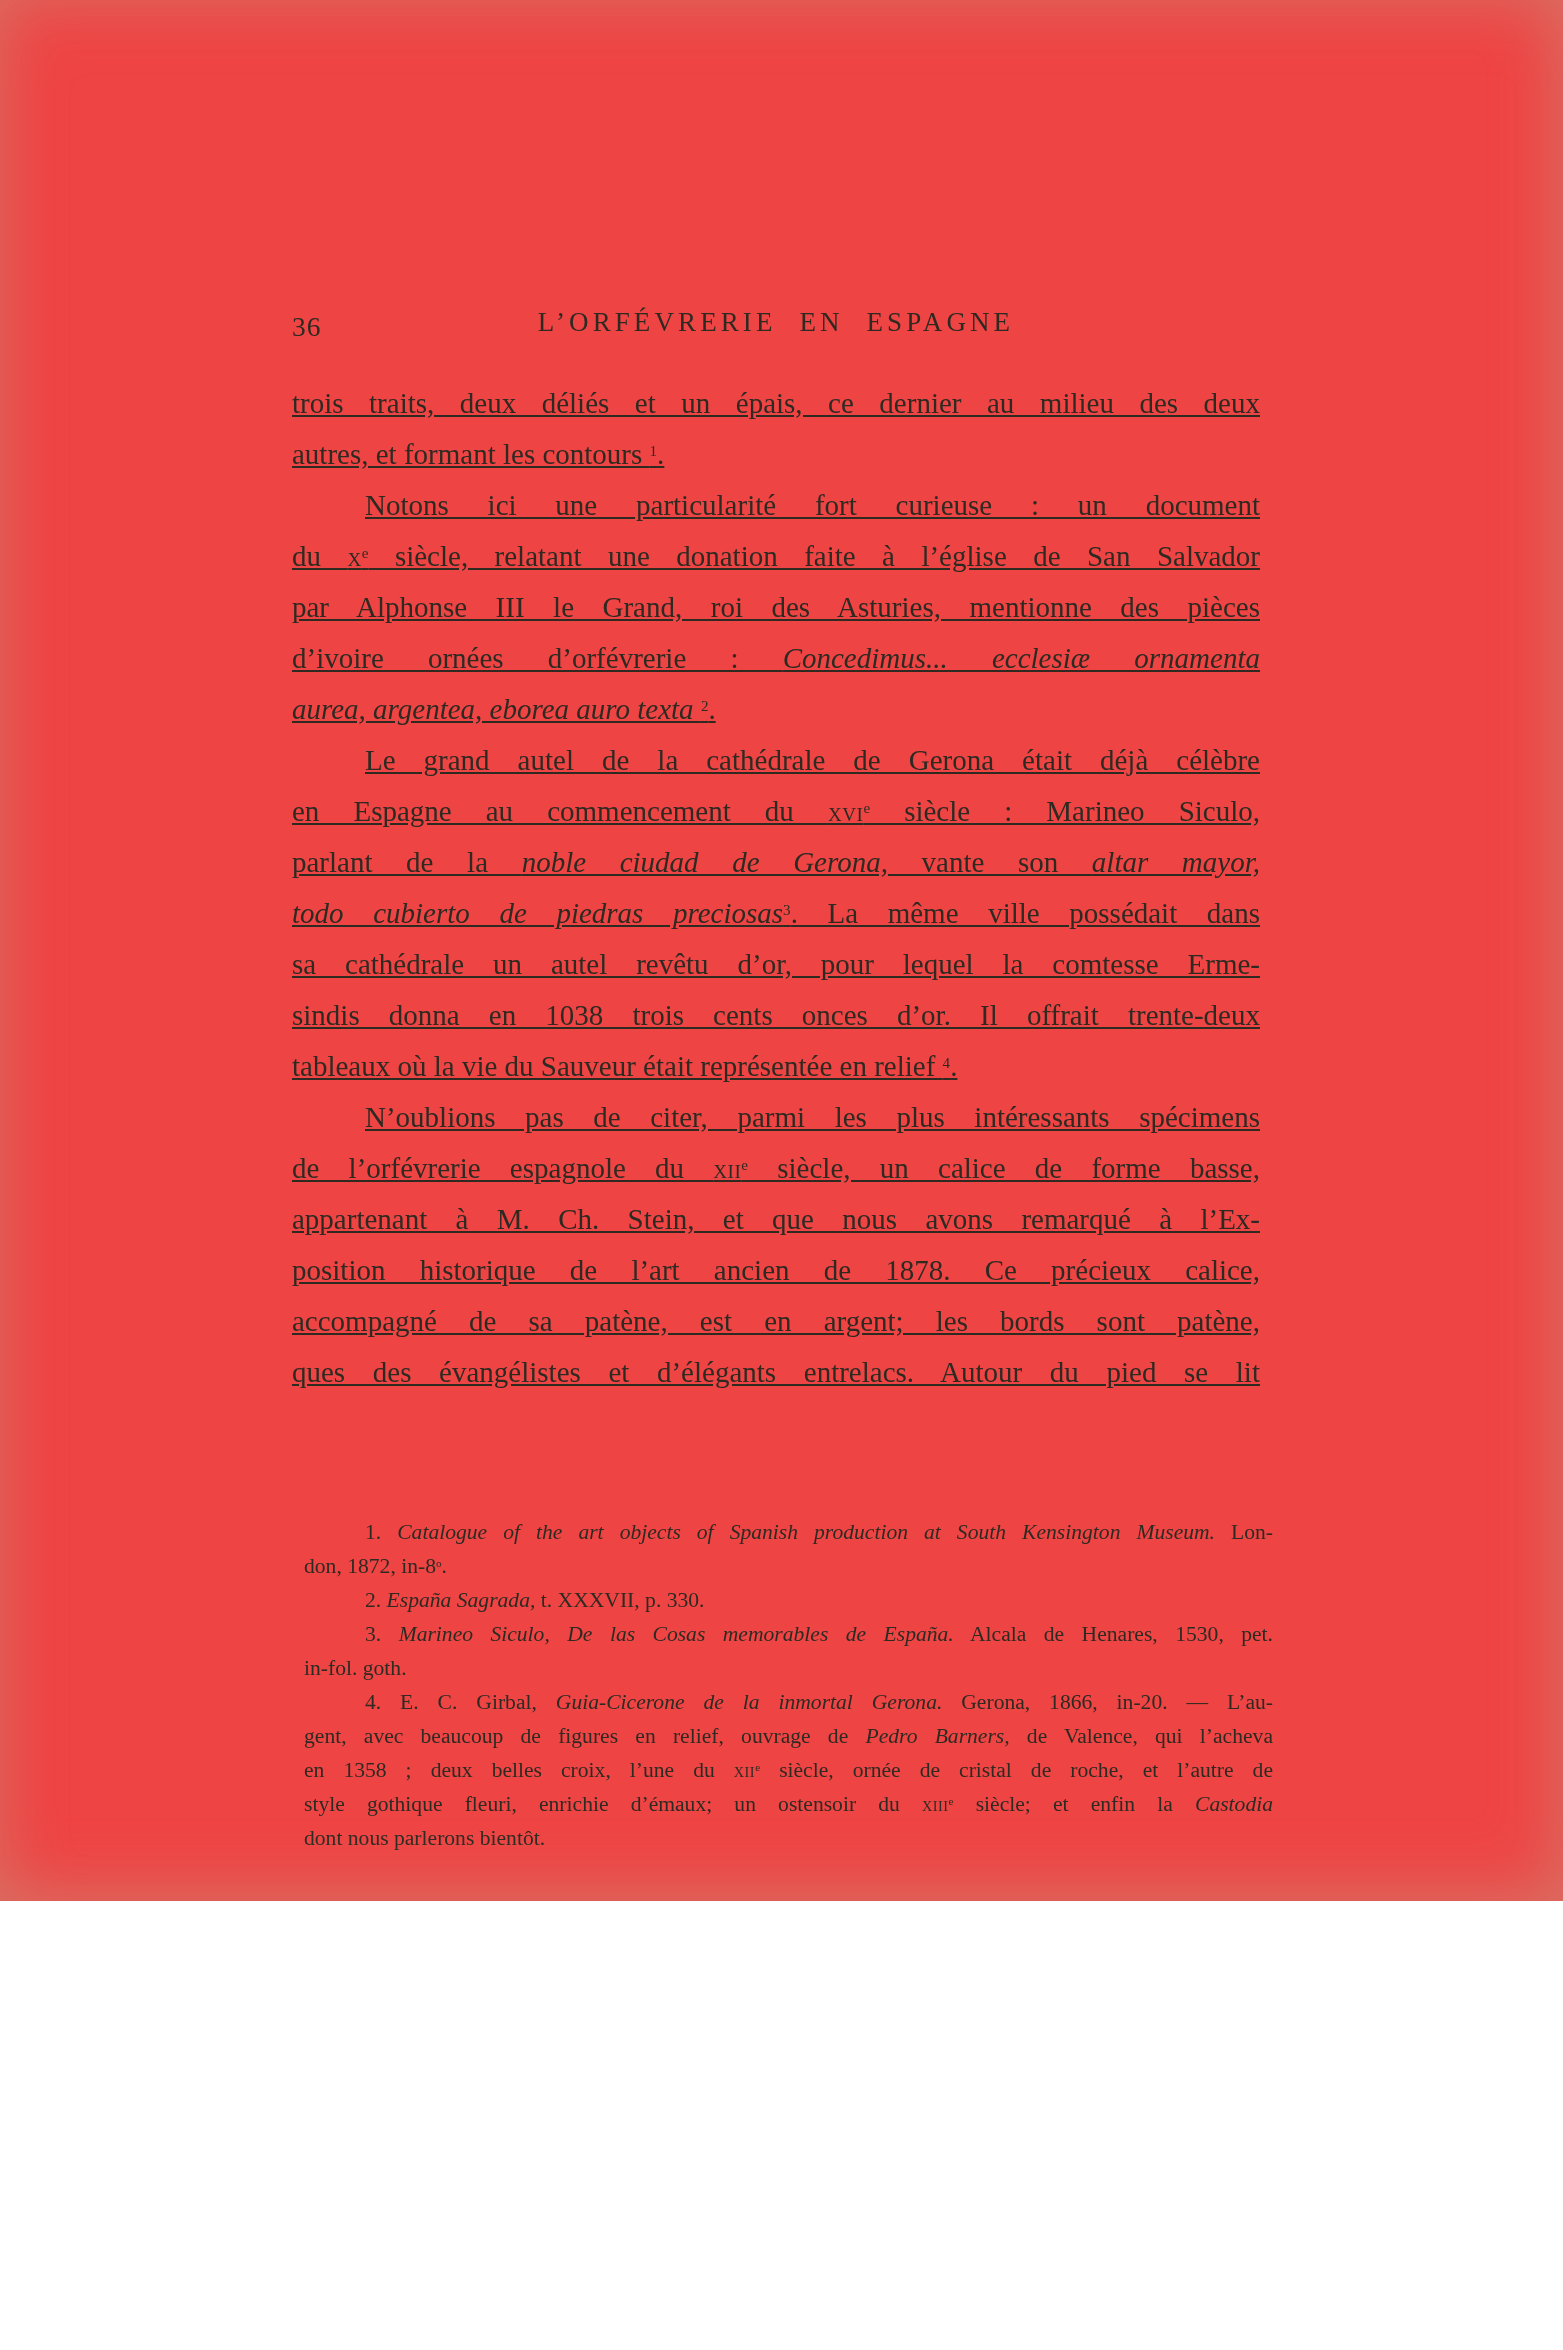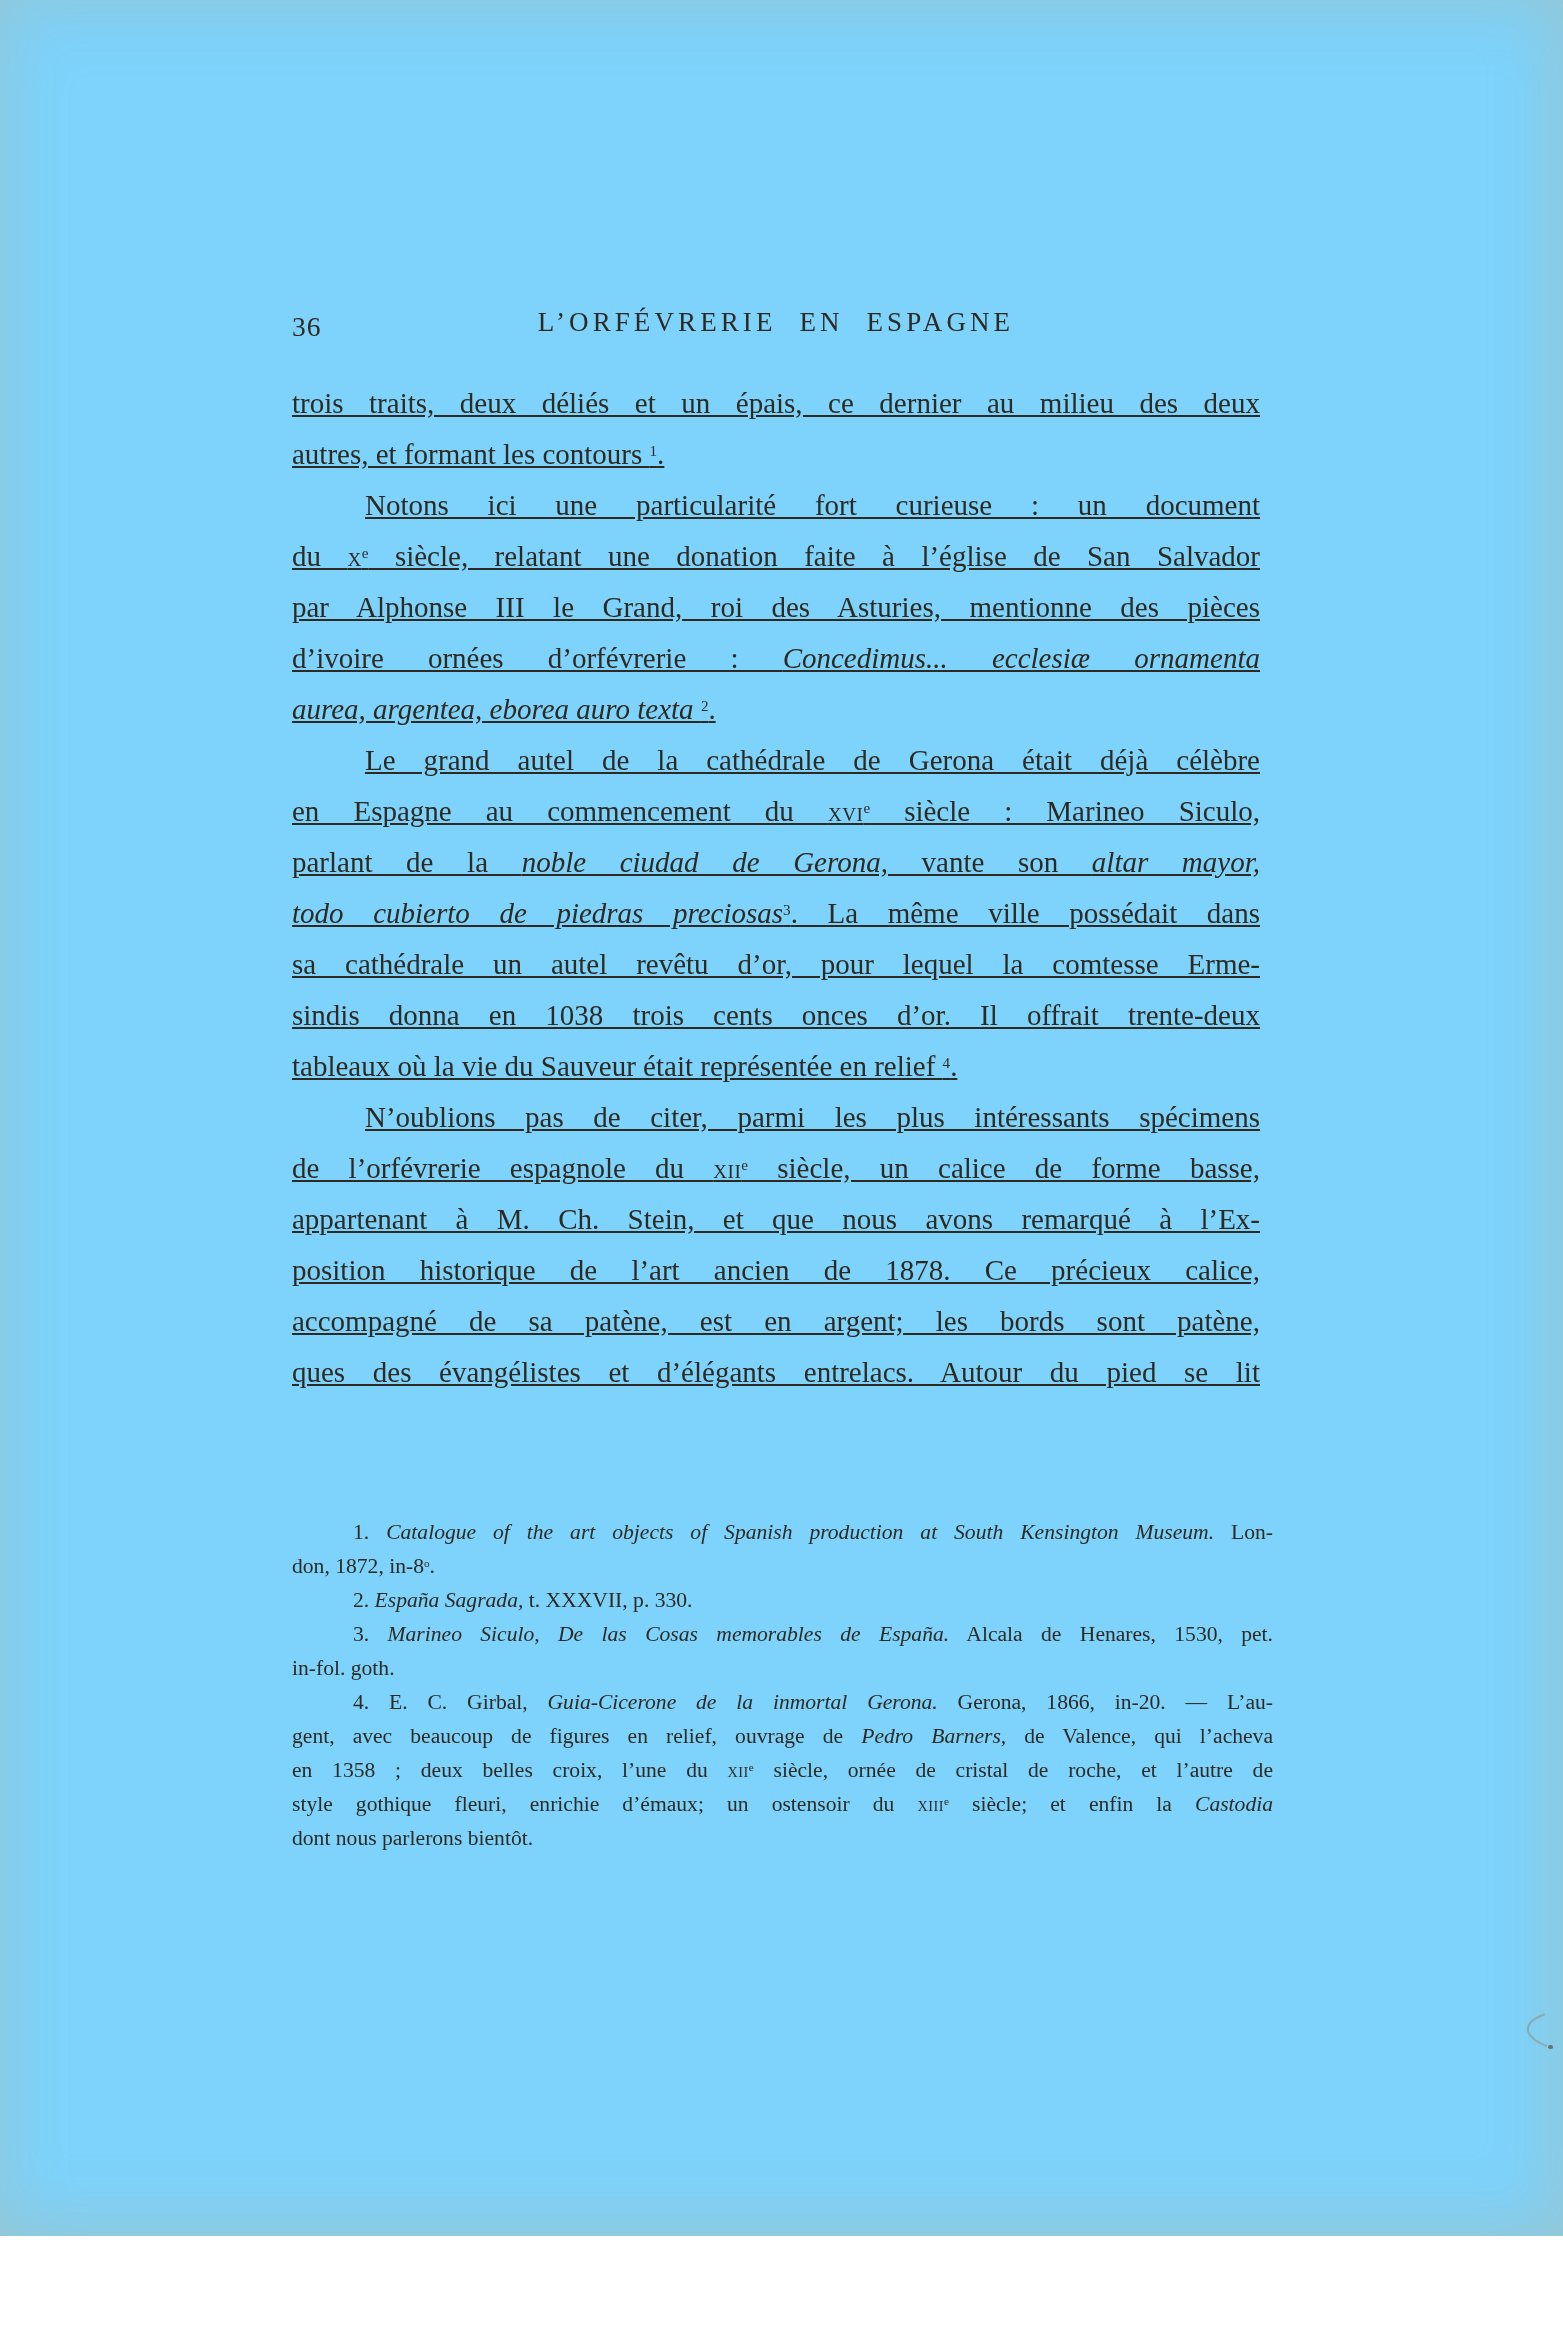--- a/index.html
+++ b/index.html
@@ -1,20 +1,20 @@
 <!DOCTYPE html>
 <html style="font-size:14.7px"><head>
 <meta charset="utf-8">
 <style>
   html,body { margin:0; padding:0; }
   .page {
     position: relative;
     width: 1564px;
-    height: 2236px;
-    background: #7dd3fc;
+    height: 1901px;
+    background: #ef4444;
     font-family: "Liberation Serif", "DejaVu Serif", serif;
     color: #2e2a22;
     overflow: hidden;
   }
   .page::after {
     content: "";
     position: absolute;
     inset: 0;
     pointer-events: none;
     box-shadow: inset -11px -14.7px 64px rgba(186,180,148,0.30),
@@ -57,21 +57,21 @@
   .footnotes {
     position: absolute;
     left: 292px;
     top: 1515px;
     width: 981px;
     font-size: 21.6px;
     line-height: 34px;
     text-align: justify;
   }
   .line { height: 51px; overflow: visible; }
-  .footnotes .line { height: 34px; }
+  .footnotes .line { height: 34px; margin-left: 12px; }
   .line.just { text-align-last: justify; }
   .line.ind { text-indent: 73px; }
   .footnotes .line.ind { text-indent: 61px; }
   .it { font-style: italic; }
   .sc { text-transform: uppercase; font-size: 0.66em; letter-spacing: 0.5px; }
   sup { font-size: 0.52em; vertical-align: 0.55em; line-height: 0; }
   .pencil-mark {
     position: absolute;
     left: 1511px;
     top: 2009px;

